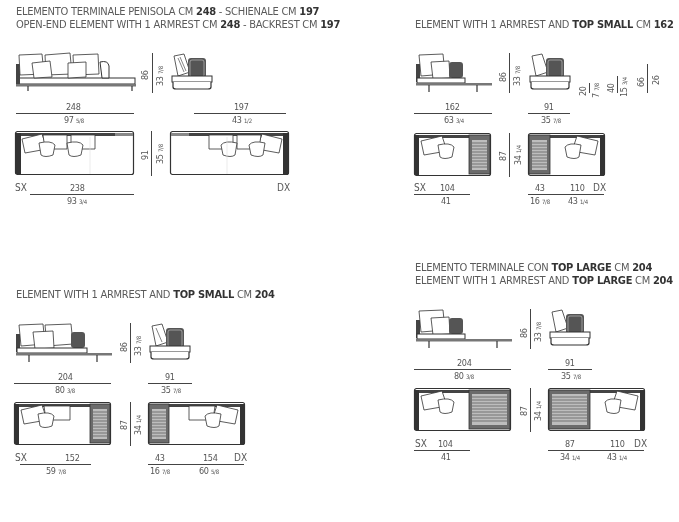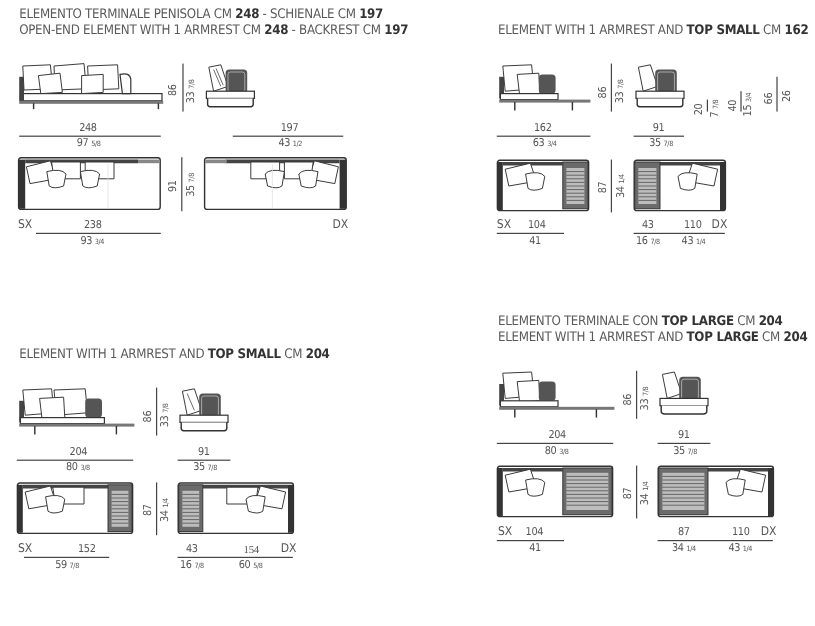--- a/index.html
+++ b/index.html
@@ -283,21 +283,21 @@
         <line x1="4" y1="34" x2="18" y2="34"></line>
     </g>
   </svg>
 
   <div class="side" style="left:15px;top:182px;">SX</div>
   <div class="lbl" style="left:49px;top:183px;margin-left:16px;">152</div>
   <div class="hline" style="left:20px;top:194px;width:71px;"></div>
   <div class="lbl" style="left:46px;top:196px;"><span>59</span> <span class="fr">7/8</span></div>
 
   <div class="lbl" style="left:155px;top:183px;">43</div>
-  <div class="lbl" style="left:203px;top:183px;font-family:Liberation Serif, serif;">154</div>
+  <div class="lbl" style="left:203px;top:183px;">154</div>
   <div class="side" style="left:234px;top:182px;">DX</div>
   <div class="hline" style="left:148px;top:194px;width:96px;"></div>
   <div class="lbl" style="left:150px;top:196px;"><span>16</span> <span class="fr">7/8</span></div>
   <div class="lbl" style="left:199px;top:196px;"><span>60</span> <span class="fr">5/8</span></div>
 </div>
 
 <div class="panel" style="left:400px;top:256px;width:279px;height:215px;">
   <div class="title" style="left:15px;top:5px;">
     <span>ELEMENTO TERMINALE CON </span><b>TOP LARGE</b><span> CM </span><b>204</b>
   </div>

